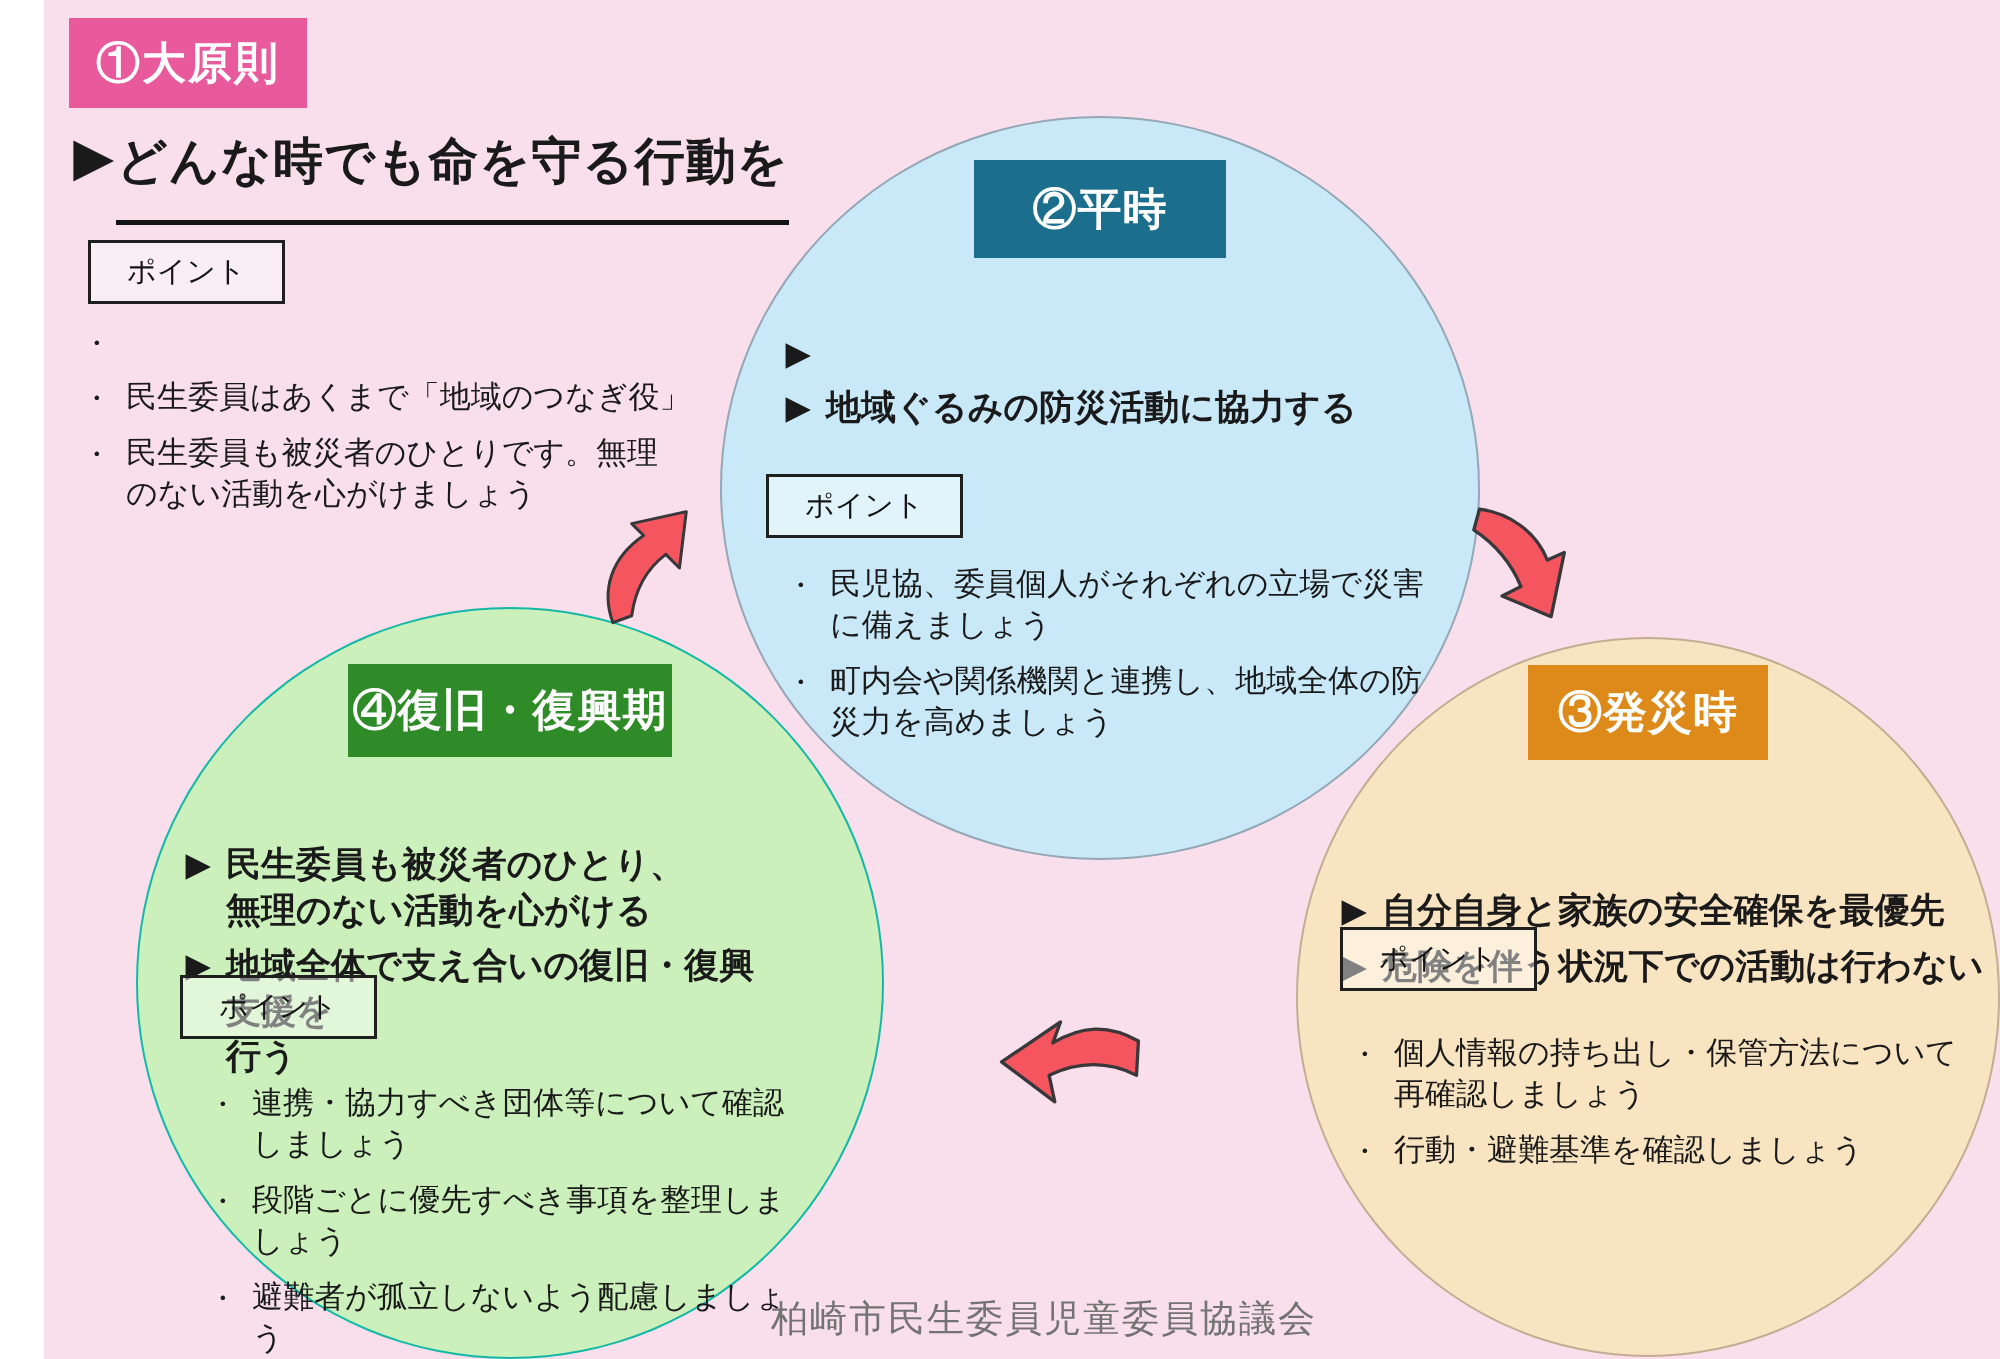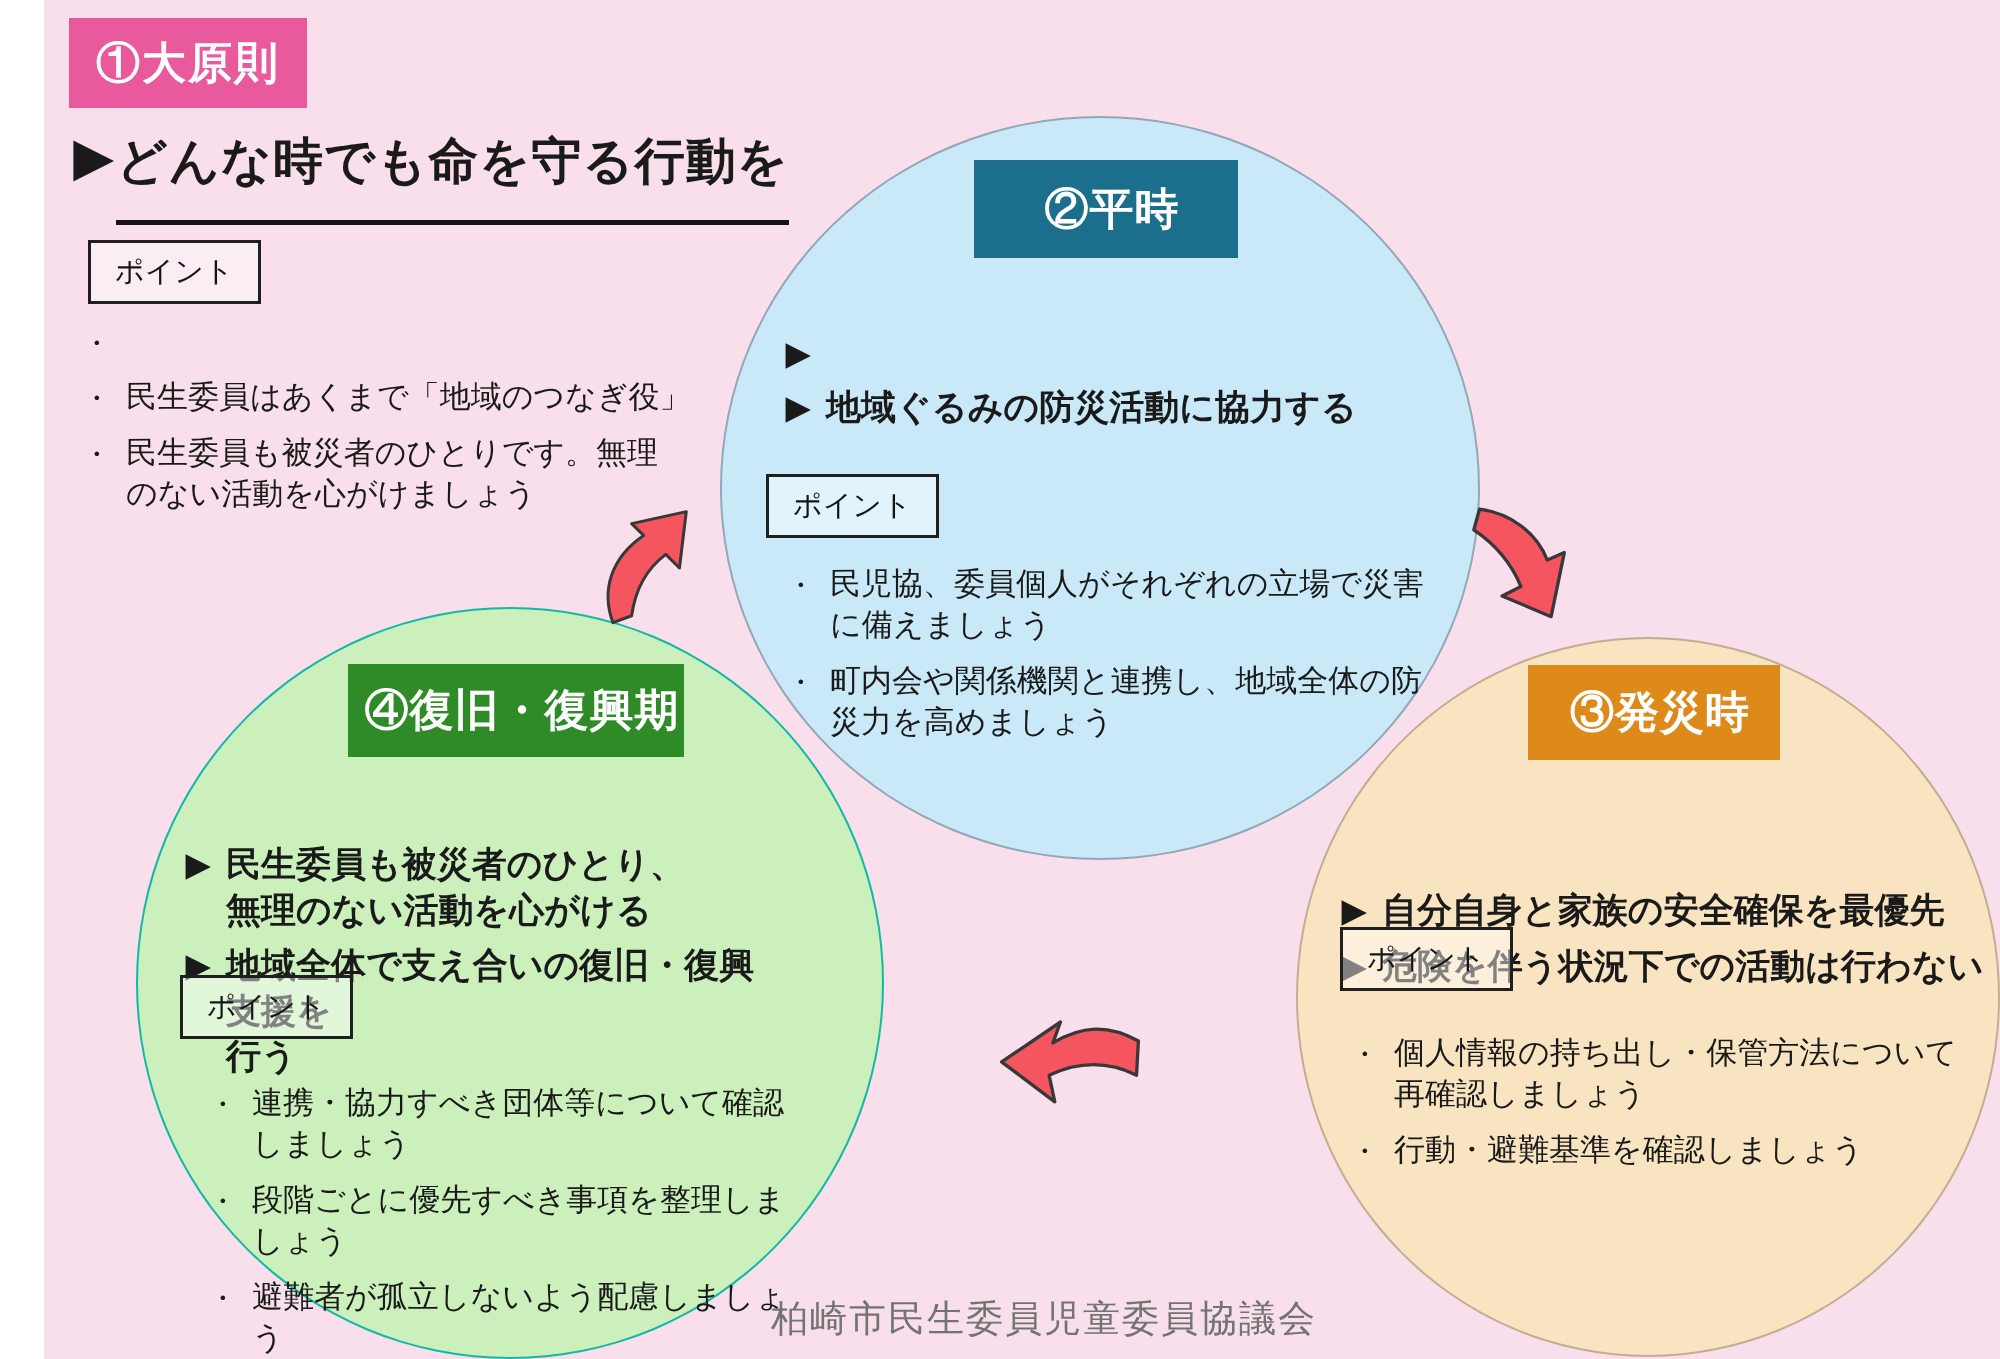--- a/index.html
+++ b/index.html
@@ -17,21 +17,21 @@
     display:flex; align-items:center; justify-content:center; letter-spacing:2px;
   }
   .heading {
     position:absolute; left:30px; top:128px;
     font-size:50px; font-weight:700; display:flex; align-items:flex-start; gap:4px;
   }
   .heading .h-text { border-bottom:5px solid #141414; padding-bottom:25px; letter-spacing:1px; }
 
   .point-box {
     border:3px solid #1f1f1f; background:rgba(255,255,255,0.45);
-    font-size:29px; padding:9px 24px; display:inline-block; color:#141414;
+    font-size:29px; padding:9px 36px; display:inline-block; color:#141414;
   }
   .pb-root { position:absolute; left:44px; top:240px; }
 
   
   ul.dlist { list-style:none; margin:0; padding:0; }
   ul.dlist li { display:flex; align-items:flex-start; }
   .b-item { margin-bottom:15px; font-size:31px; line-height:1.32; }
   .b-item .marker { flex:0 0 44px; text-align:left; font-size:29px; padding-top:2px; }
   .s-item { margin-bottom:10px; font-size:35px; line-height:1.30; font-weight:700; }
   .s-item .marker { flex:0 0 40px; font-size:31px; padding-top:4px; }
@@ -40,21 +40,21 @@
   .root-points { position:absolute; left:38px; top:322px; width:620px; }
 
   
   .circle { position:absolute; border-radius:50%; }
   .c-heiji  { left:676px;  top:116px; width:756px; height:740px; background:#c9e9f8; border:2px solid #93a7b5; }
   .c-hassai { left:1252px; top:637px; width:700px; height:716px; background:#f9e4c2; border:2px solid #c3ad92; }
   .c-fukkyu { left:92px;   top:607px; width:744px; height:748px; background:#cbf0bb; border:2px solid #14b8a6; }
 
   .stage-header {
     position:absolute; color:#ffffff; font-weight:700; font-size:44px;
-    display:flex; align-items:center; justify-content:center; letter-spacing:1px;padding-left:12px;
+    display:flex; align-items:center; justify-content:center; letter-spacing:1px;
   }
   .h-heiji  { left:252px; top:42px; width:252px; height:98px; background:#1c6e8d; }
   .h-hassai { left:230px; top:26px; width:240px; height:95px; background:#dd8a1b; }
   .h-fukkyu { left:210px; top:55px; width:324px; height:93px; background:#2e8b28; }
 
   .st-heiji  { position:absolute; left:64px; top:212px; width:678px; }
   .st-hassai { position:absolute; left:44px; top:248px; width:645px; }
   .st-fukkyu { position:absolute; left:48px; top:232px; width:585px; }
 
   .pb-heiji  { position:absolute; left:44px; top:356px; }

